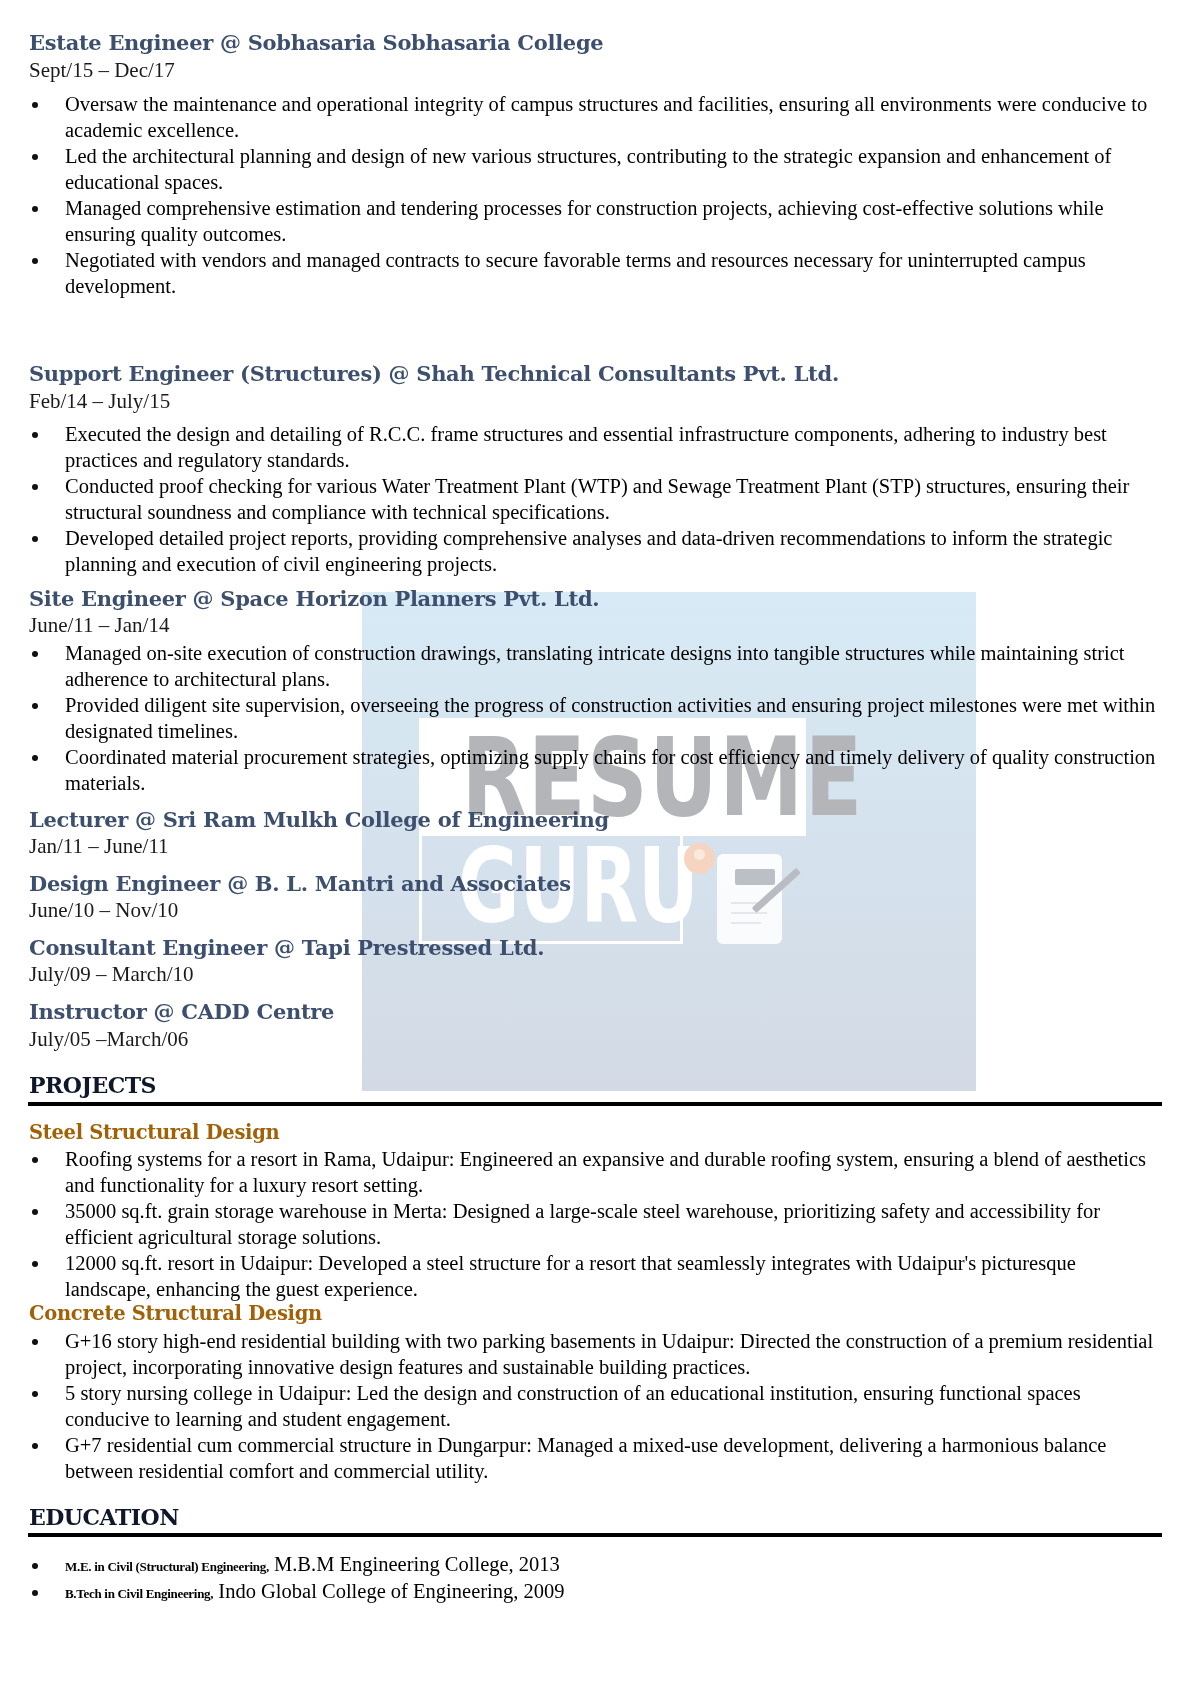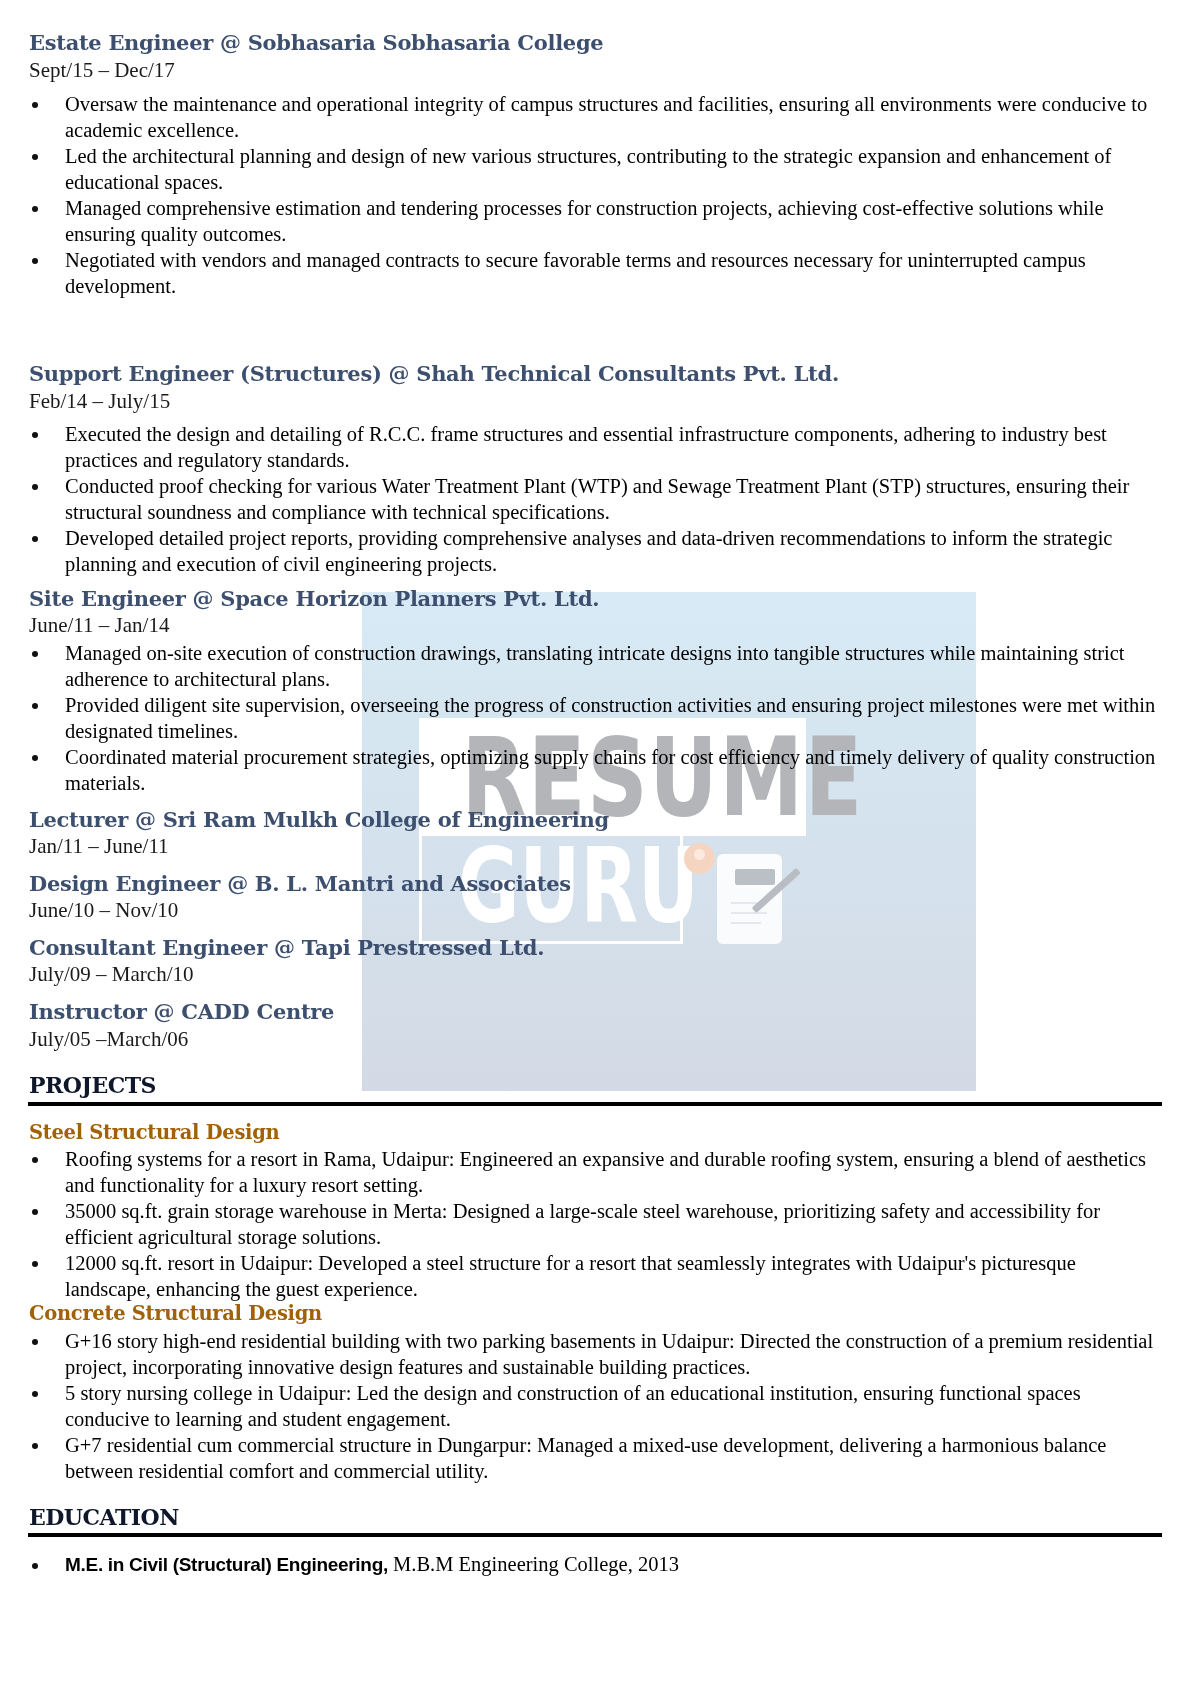--- a/index.html
+++ b/index.html
@@ -32,21 +32,21 @@
   .job-title { left: 29px; font-family: "DejaVu Serif", serif; font-weight: bold; font-size: 21px; color: #3d4f6e;
         white-space: nowrap; letter-spacing: -0.3px; }
   .date { left: 29px; font-size: 21px; color: #1a1a1a; white-space: nowrap; }
   .bul { position: absolute; left: 29px; width: 1135px; }
   .bul .row { position: relative; padding-left: 36px; font-size: 20.5px; line-height: 26px; color: #000000; }
   .bul .row:before { content: ""; position: absolute; left: 3px; top: 11px; width: 6px; height: 6px; border-radius: 50%; background: #111; }
   .sec-title { left: 29px; font-family: "DejaVu Serif", serif; font-weight: bold; font-size: 22px; color: #0f172a; letter-spacing: -0.5px; }
   .rule { position: absolute; left: 28px; width: 1134px; height: 4px; background: #000; }
   .sub-title { left: 29px; font-family: "DejaVu Serif", serif; font-weight: bold; font-size: 19.5px; color: #a16207; letter-spacing: -0.3px; }
   .edu .row { font-size: 20.5px; line-height: 25px; }
-  .edu b { font-family: Liberation Sans, sans-serif; font-size: 19px; letter-spacing: -0.3px; }
+  .edu b { font-family: Liberation Serif, serif; font-size: 13px; letter-spacing: -0.3px; }
 </style>
 </head>
 <body>
 
 <div class="page">
 
   <div class="wm">
     <div class="wm-resume">
       <span>RESUME</span>
     </div>
@@ -116,16 +116,17 @@
     <div class="bul" style="top:1328px">
       <div class="row">G+16 story high-end residential building with two parking basements in Udaipur: Directed the construction of a premium residential project, incorporating innovative design features and sustainable building practices.</div>
       <div class="row">5 story nursing college in Udaipur: Led the design and construction of an educational institution, ensuring functional spaces conducive to learning and student engagement.</div>
       <div class="row">G+7 residential cum commercial structure in Dungarpur: Managed a mixed-use development, delivering a harmonious balance between residential comfort and commercial utility.</div>
     </div>
 
     <div class="abs sec-title" style="top:1504px">EDUCATION</div>
     <div class="rule" style="top:1533px"></div>
     <div class="bul edu" style="top:1552px">
       <div class="row"><b>M.E. in Civil (Structural) Engineering,</b><span> M.B.M Engineering College, 2013</span></div>
+      <div class="row"><b>B.Tech in Civil Engineering,</b><span> Indo Global College of Engineering, 2009</span></div>
     </div>
 
   </div>
 </div>
 
 </body></html>

